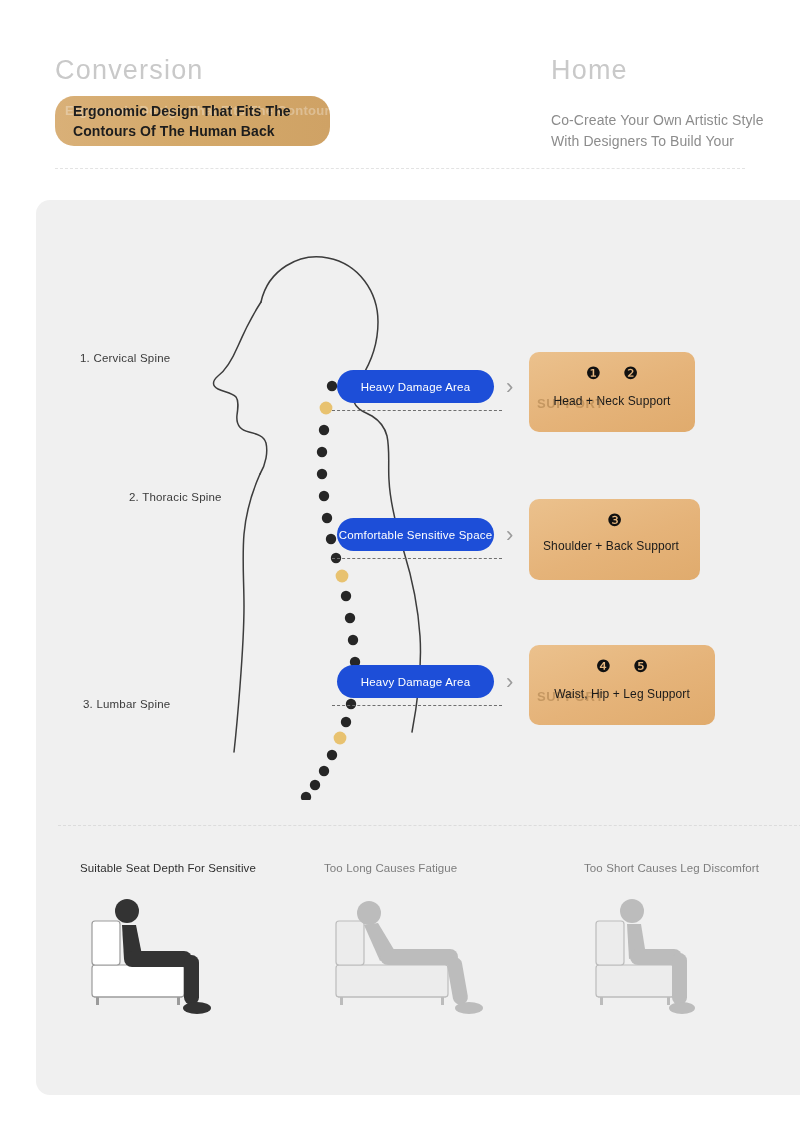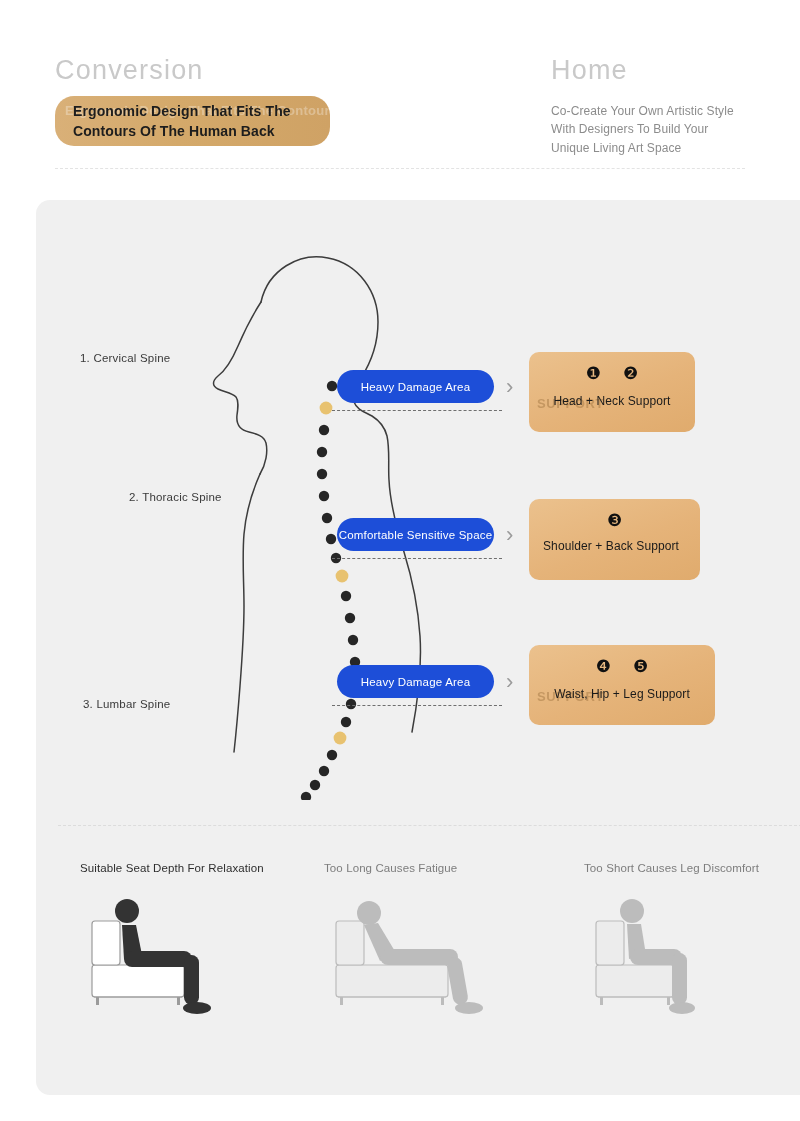--- a/index.html
+++ b/index.html
@@ -50,22 +50,22 @@
   .pill-badge .badge-text {
     position: relative;
     font-size: 14px;
     font-weight: 700;
     color: #1d1d1d;
     line-height: 1.45;
     letter-spacing: .1px;
   }
 
   .hdr-sub {
-    margin-top: 16px;
-    font-size: 12px;
+    margin-top: 24px;
+    font-size: 14px;
     color: #8c8c8c;
     line-height: 1.55;
     letter-spacing: .1px;
   }
 
   .hdr-divider {
     position: absolute;
     left: 55px; right: 55px; top: 168px;
     border-top: 1px dashed #e3e3e3;
   }
@@ -218,21 +218,20 @@
         <div>Contours Of The Human Back</div>
       </div>
     </div>
   </div>
 
   <div class="hdr-right">
     <div class="ghost-title">Home</div>
     <div class="hdr-sub">
       <div>Co-Create Your Own Artistic Style</div>
       <div>With Designers To Build Your</div>
-      <div>Unique Living Art Space</div>
     </div>
   </div>
 
   <div class="hdr-divider"></div>
 </div>
 
 <div class="panel">
 
   <div class="spine-label sl-1">1. Cervical Spine</div>
   <div class="spine-label sl-2">2. Thoracic Spine</div>
@@ -322,21 +321,21 @@
       <span>❹</span>
       <span>❺</span>
     </div>
     <div class="sb-ghost" style="top:44px">SUPPORT</div>
     <div class="sb-label">Waist, Hip + Leg Support</div>
   </div>
 
   <div class="bottom-divider"></div>
 
   <div class="bottom-item bi-1">
-    <div class="bi-caption">Suitable Seat Depth For Relaxation</div>
+    <div class="bi-caption">Suitable Seat Depth For Sensitive</div>
     <svg class="bi-art" width="160" height="130" viewBox="0 0 160 130">
 
       <rect x="12" y="72" width="92" height="32" rx="3" fill="#ffffff" stroke="#9b9b9b" stroke-width="1.2"></rect>
 
       <rect x="12" y="28" width="28" height="44" rx="3" fill="#ffffff" stroke="#9b9b9b" stroke-width="1.2"></rect>
 
       <rect x="16" y="104" width="3" height="8" fill="#9b9b9b"></rect>
       <rect x="97" y="104" width="3" height="8" fill="#9b9b9b"></rect>
       <line x1="14" y1="104" x2="102" y2="104" stroke="#9b9b9b" stroke-width="1.2"></line>
 

